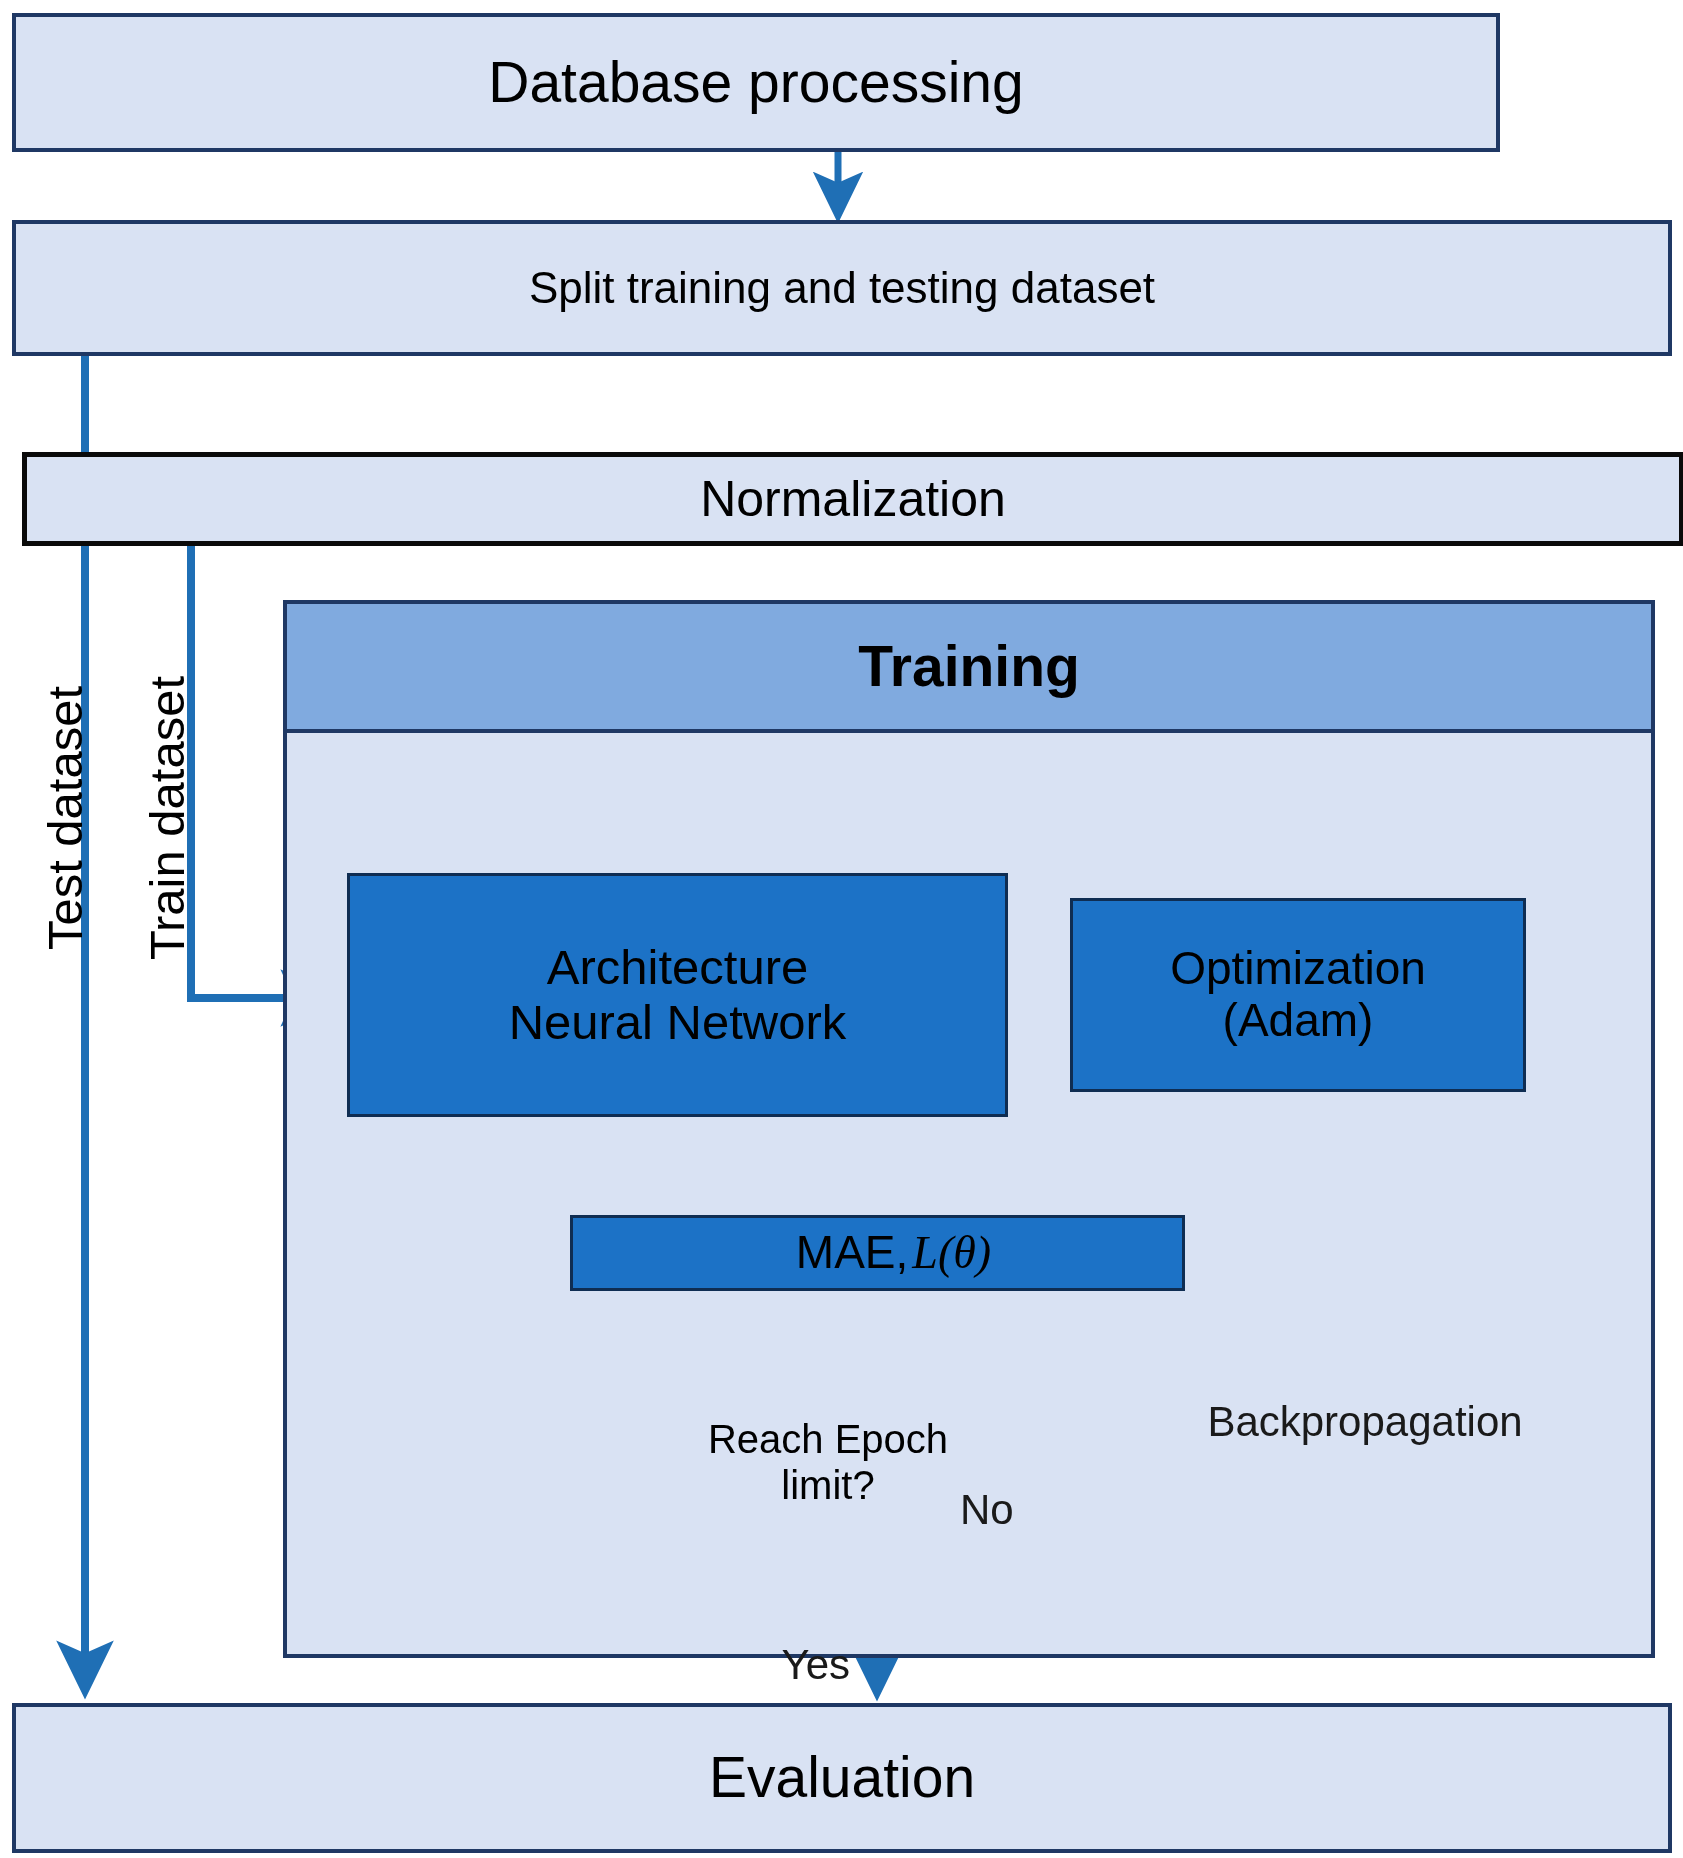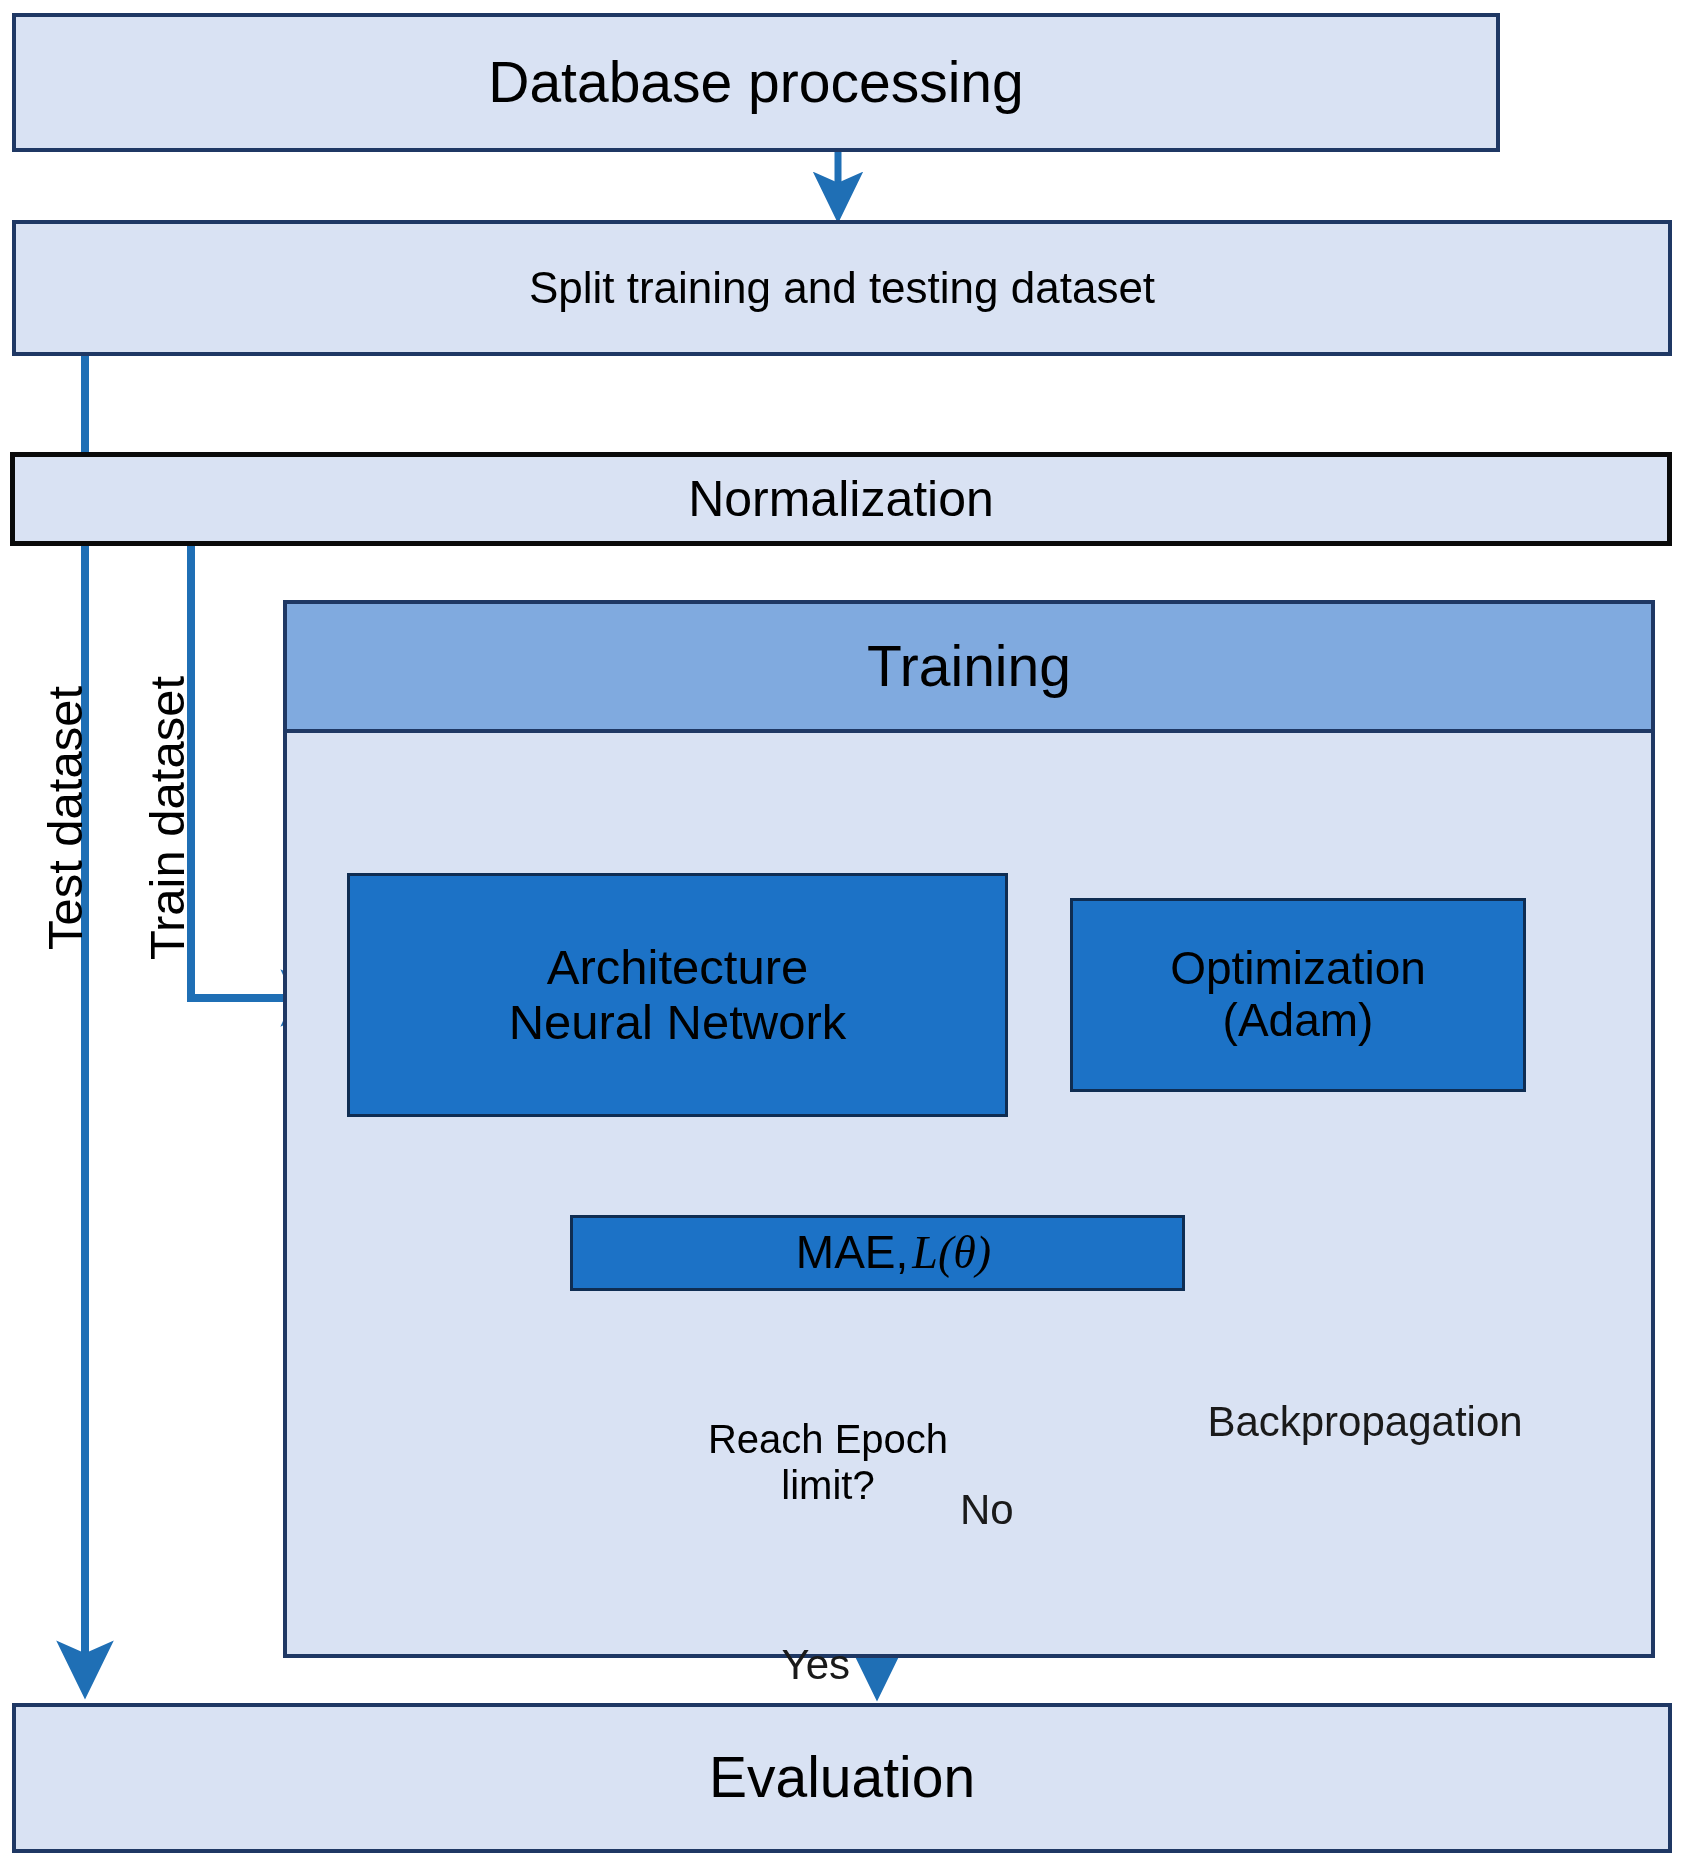--- a/index.html
+++ b/index.html
@@ -27,20 +27,21 @@
     color: #000000;
     line-height: 1.12;
   }
   .proc {
     background: #D9E2F3;
     border: 4px solid #1F3864;
   }
   .proc-black {
     background: #D9E2F3;
     border: 5px solid #0A0A0A;
+    margin-left: 12px;
   }
   .train-head {
     background: #80AADF;
     border: 4px solid #1F3864;
   }
   .blue-box {
     background: #1C72C6;
     border: 3px solid #0F2D52;
     color: #000000;
   }
@@ -117,21 +118,21 @@
     <span>Test dataset</span>
   </div>
 
   <div class="vlabel" style="left:22px; top:790px; width:290px; text-align:center; font-size:49px; transform:rotate(-90deg);">
     <span>Train dataset</span>
   </div>
 
   <div style="position:absolute; left:283px; top:600px; width:1372px; height:1058px; background:#D9E2F3; border:4px solid #1F3864; box-sizing:border-box;">
   </div>
 
-  <div class="node train-head" style="left:283px; top:600px; width:1372px; height:133px; font-size:57px;">
+  <div class="node train-head" style="left:283px; top:600px; width:1372px; height:133px; font-size:57px;font-weight:bold;">
     <span>Training</span>
   </div>
 
   <div class="node blue-box" style="left:347px; top:873px; width:661px; height:244px; font-size:49px; flex-direction:column;">
     <span>Architecture</span>
     <span>Neural Network</span>
   </div>
 
   <div class="node blue-box" style="left:1070px; top:898px; width:456px; height:194px; font-size:46px; flex-direction:column;">
     <span>Optimization</span>

